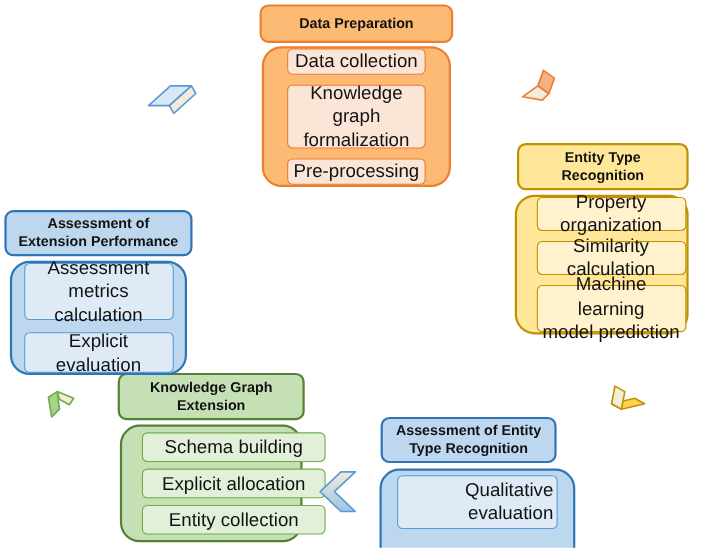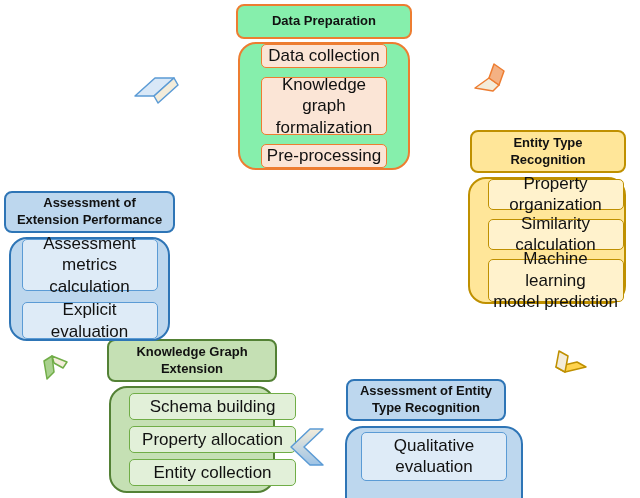--- a/index.html
+++ b/index.html
@@ -16,41 +16,41 @@
     display:flex;flex-direction:column;align-items:center;justify-content:center;
     box-sizing:border-box;
   }
   .item{
     display:flex;align-items:center;justify-content:center;text-align:center;
     font-size:17px;line-height:1.25;border:1px solid;border-radius:5px;
     white-space:pre-line;box-sizing:border-box;min-height:24px;padding:2px 3px;
   }
 
   
-  .orange.hdr,.orange.box{background:#86efac;border-color:#ED7D31;}
+  .orange.hdr,.orange.box{background:#fdba74;border-color:#ED7D31;}
   .orange .item{background:#FBE5D6;border-color:#ED7D31;}
   .yellow.hdr,.yellow.box{background:#FFE699;border-color:#BF9000;}
   .yellow .item{background:#FFF2CC;border-color:#BF9000;}
   .blue.hdr,.blue.box{background:#BDD7EE;border-color:#2E75B6;margin-top:40px;}
   .blue .item{background:#DEEBF7;border-color:#5B9BD5;}
   .green.hdr,.green.box{background:#C5E0B4;border-color:#538135;}
   .green .item{background:#E2F0D9;border-color:#70AD47;}
 
   
   #g1h{left:236px;top:4px;width:176px;height:35px;}
   #g1b{left:238px;top:42px;width:172px;height:128px;gap:9px;}
   #g1b .item{width:126px;}
 
   #g2h{left:470px;top:130px;width:156px;height:43px;}
   #g2b{left:468px;top:177px;width:158px;height:127px;gap:9px;padding-left:17px;}
   #g2b .item{width:136px;}
 
   #g3h{left:346px;top:339px;width:160px;height:42px;}
   #g3b{left:345px;top:386px;width:178px;height:109px;gap:21px;}
-  #g3b .item{width:146px;min-height:26px;}
+  #g3b .item{width:146px;min-height:26px;text-align:right;}
 
   #g4h{left:107px;top:339px;width:170px;height:43px;}
   #g4b{left:109px;top:386px;width:166px;height:107px;gap:6px;}
   #g4b .item{width:167px;min-height:26px;margin-left:41px;}
 
   #g5h{left:4px;top:151px;width:171px;height:42px;}
   #g5b{left:9px;top:197px;width:161px;height:104px;gap:11px;}
   #g5b .item{width:136px;}
 
   
@@ -87,21 +87,21 @@
 Type Recognition</div>
   <div id="g3b" class="box blue">
     <div class="item">Qualitative evaluation</div>
     <div class="item">Ablation study</div>
   </div>
 
   <div id="g4h" class="hdr green">Knowledge Graph
 Extension</div>
   <div id="g4b" class="box green">
     <div class="item">Schema building</div>
-    <div class="item">Property allocation</div>
+    <div class="item">Explicit allocation</div>
     <div class="item">Entity collection</div>
   </div>
 
   <div id="g5h" class="hdr blue">Assessment of
 Extension Performance</div>
   <div id="g5b" class="box blue">
     <div class="item">Assessment metrics
 calculation</div>
     <div class="item">Explicit evaluation</div>
   </div>

